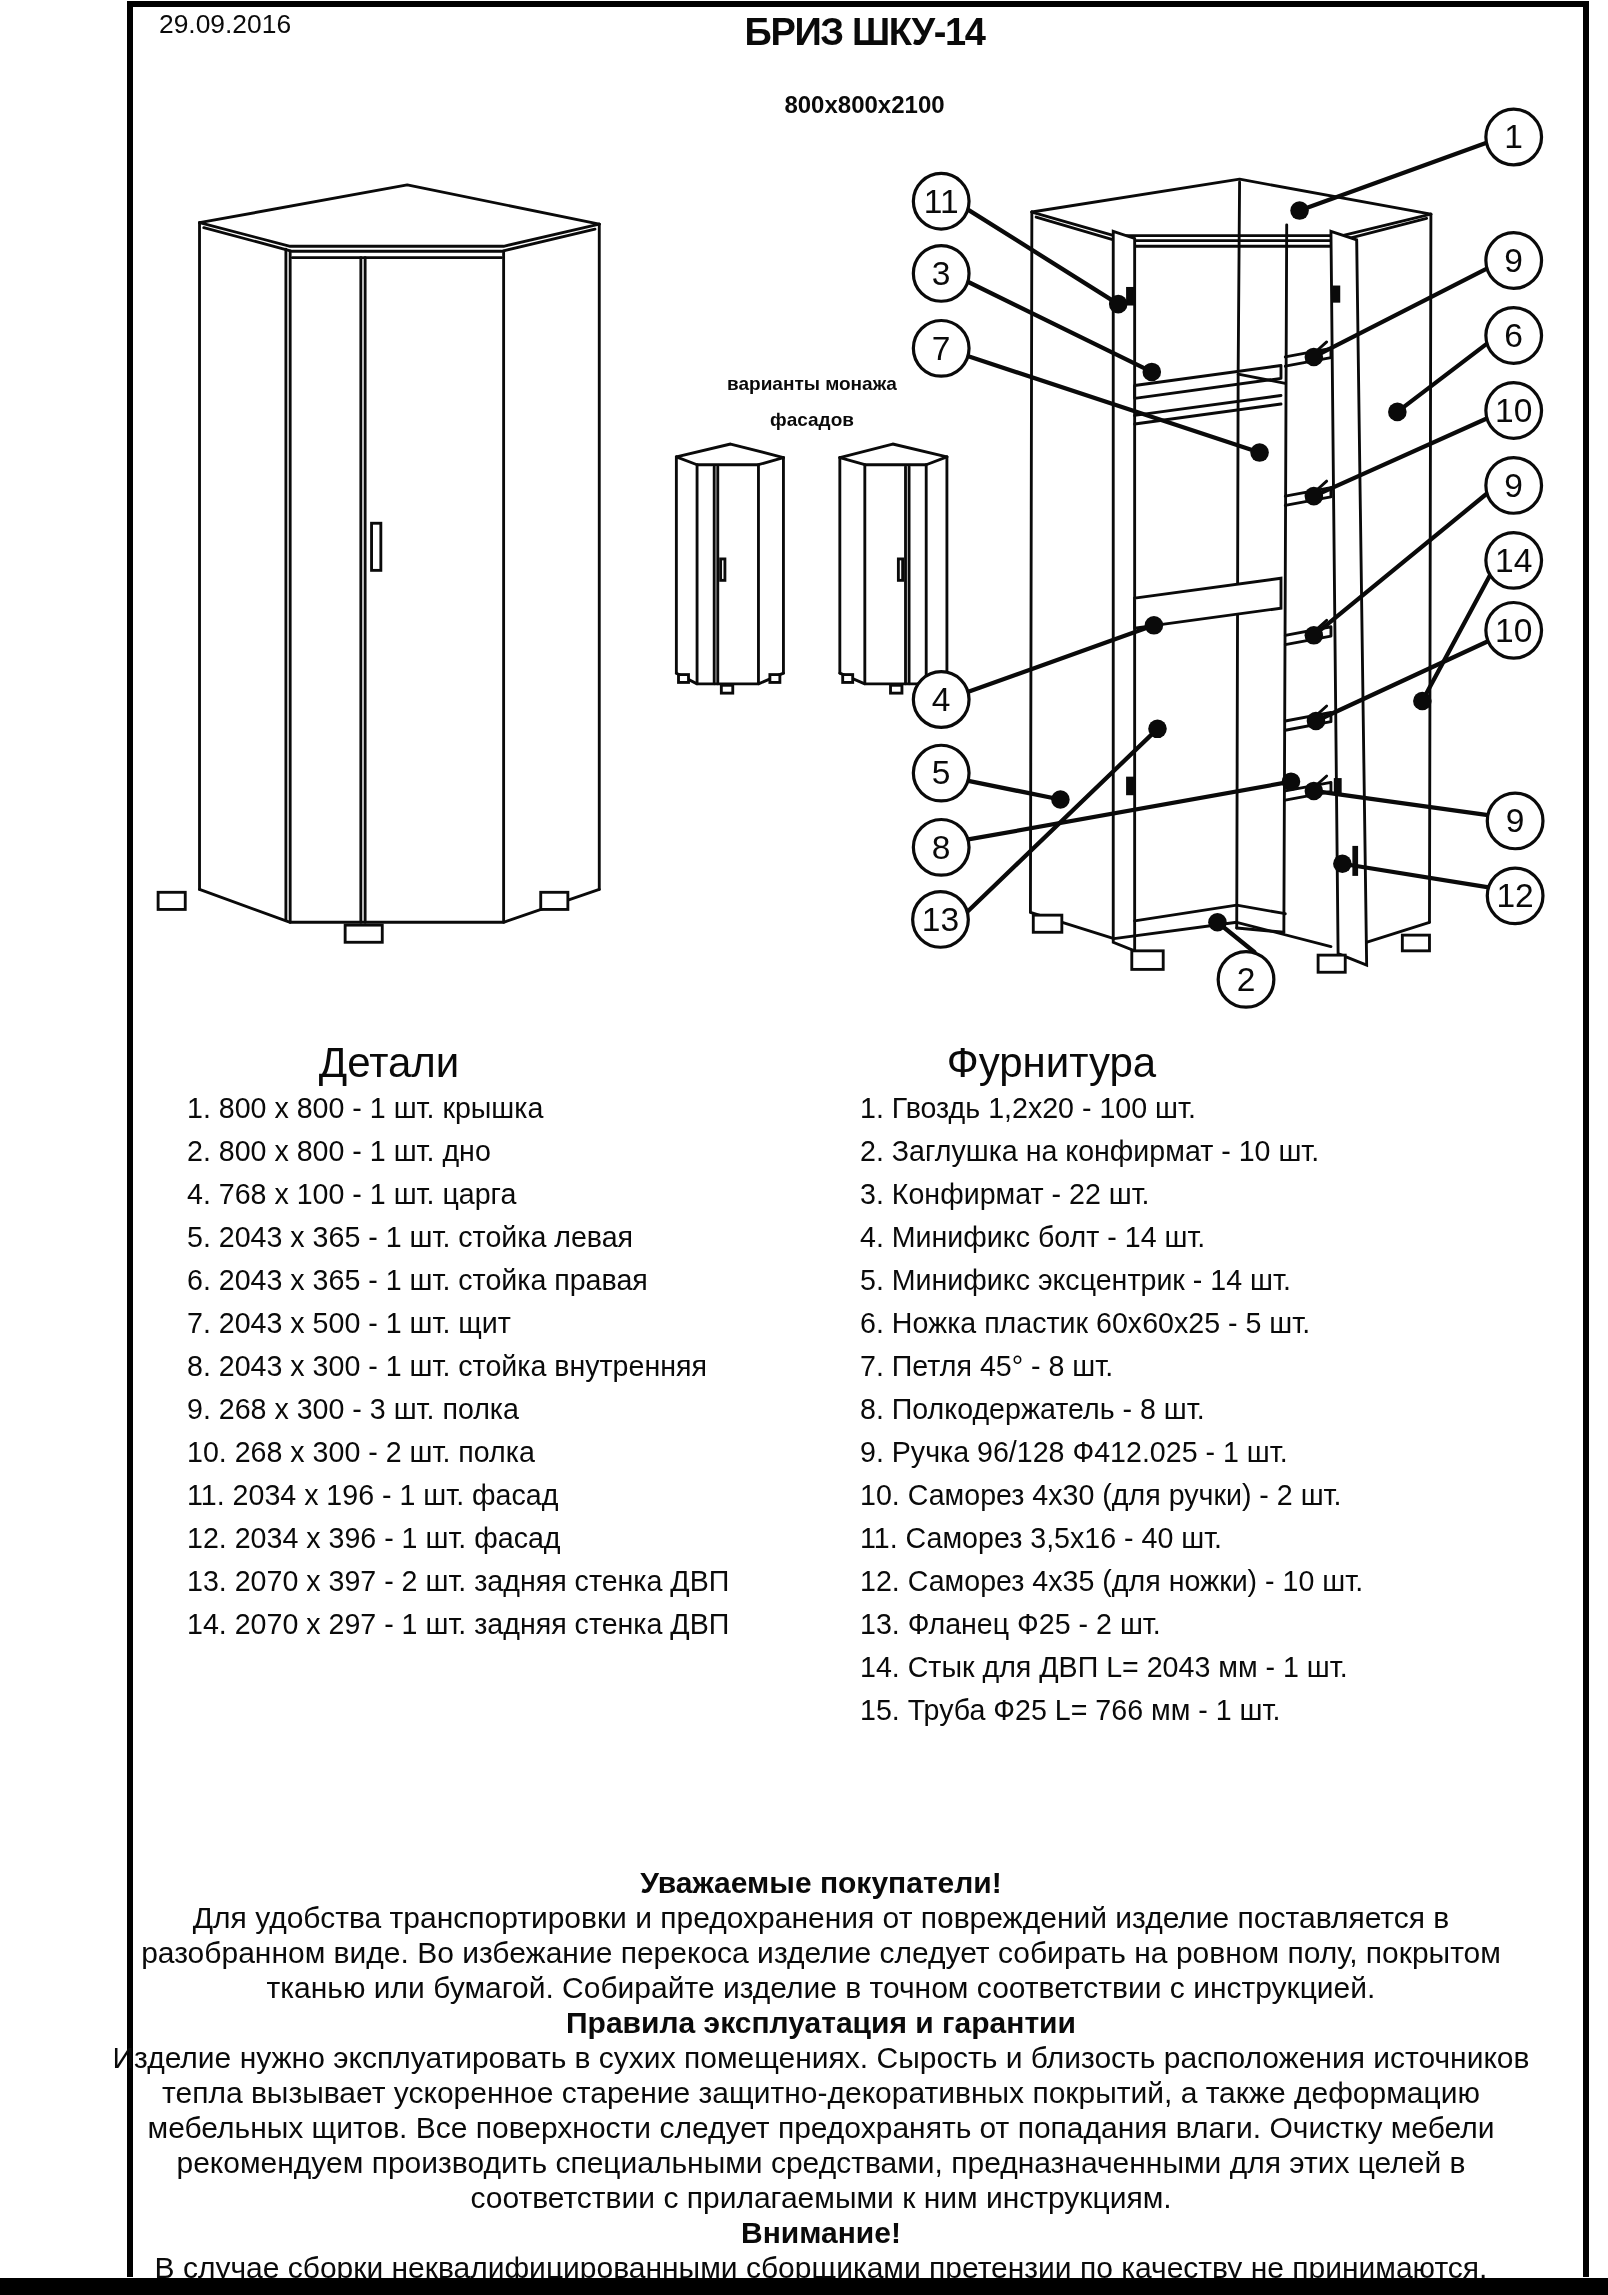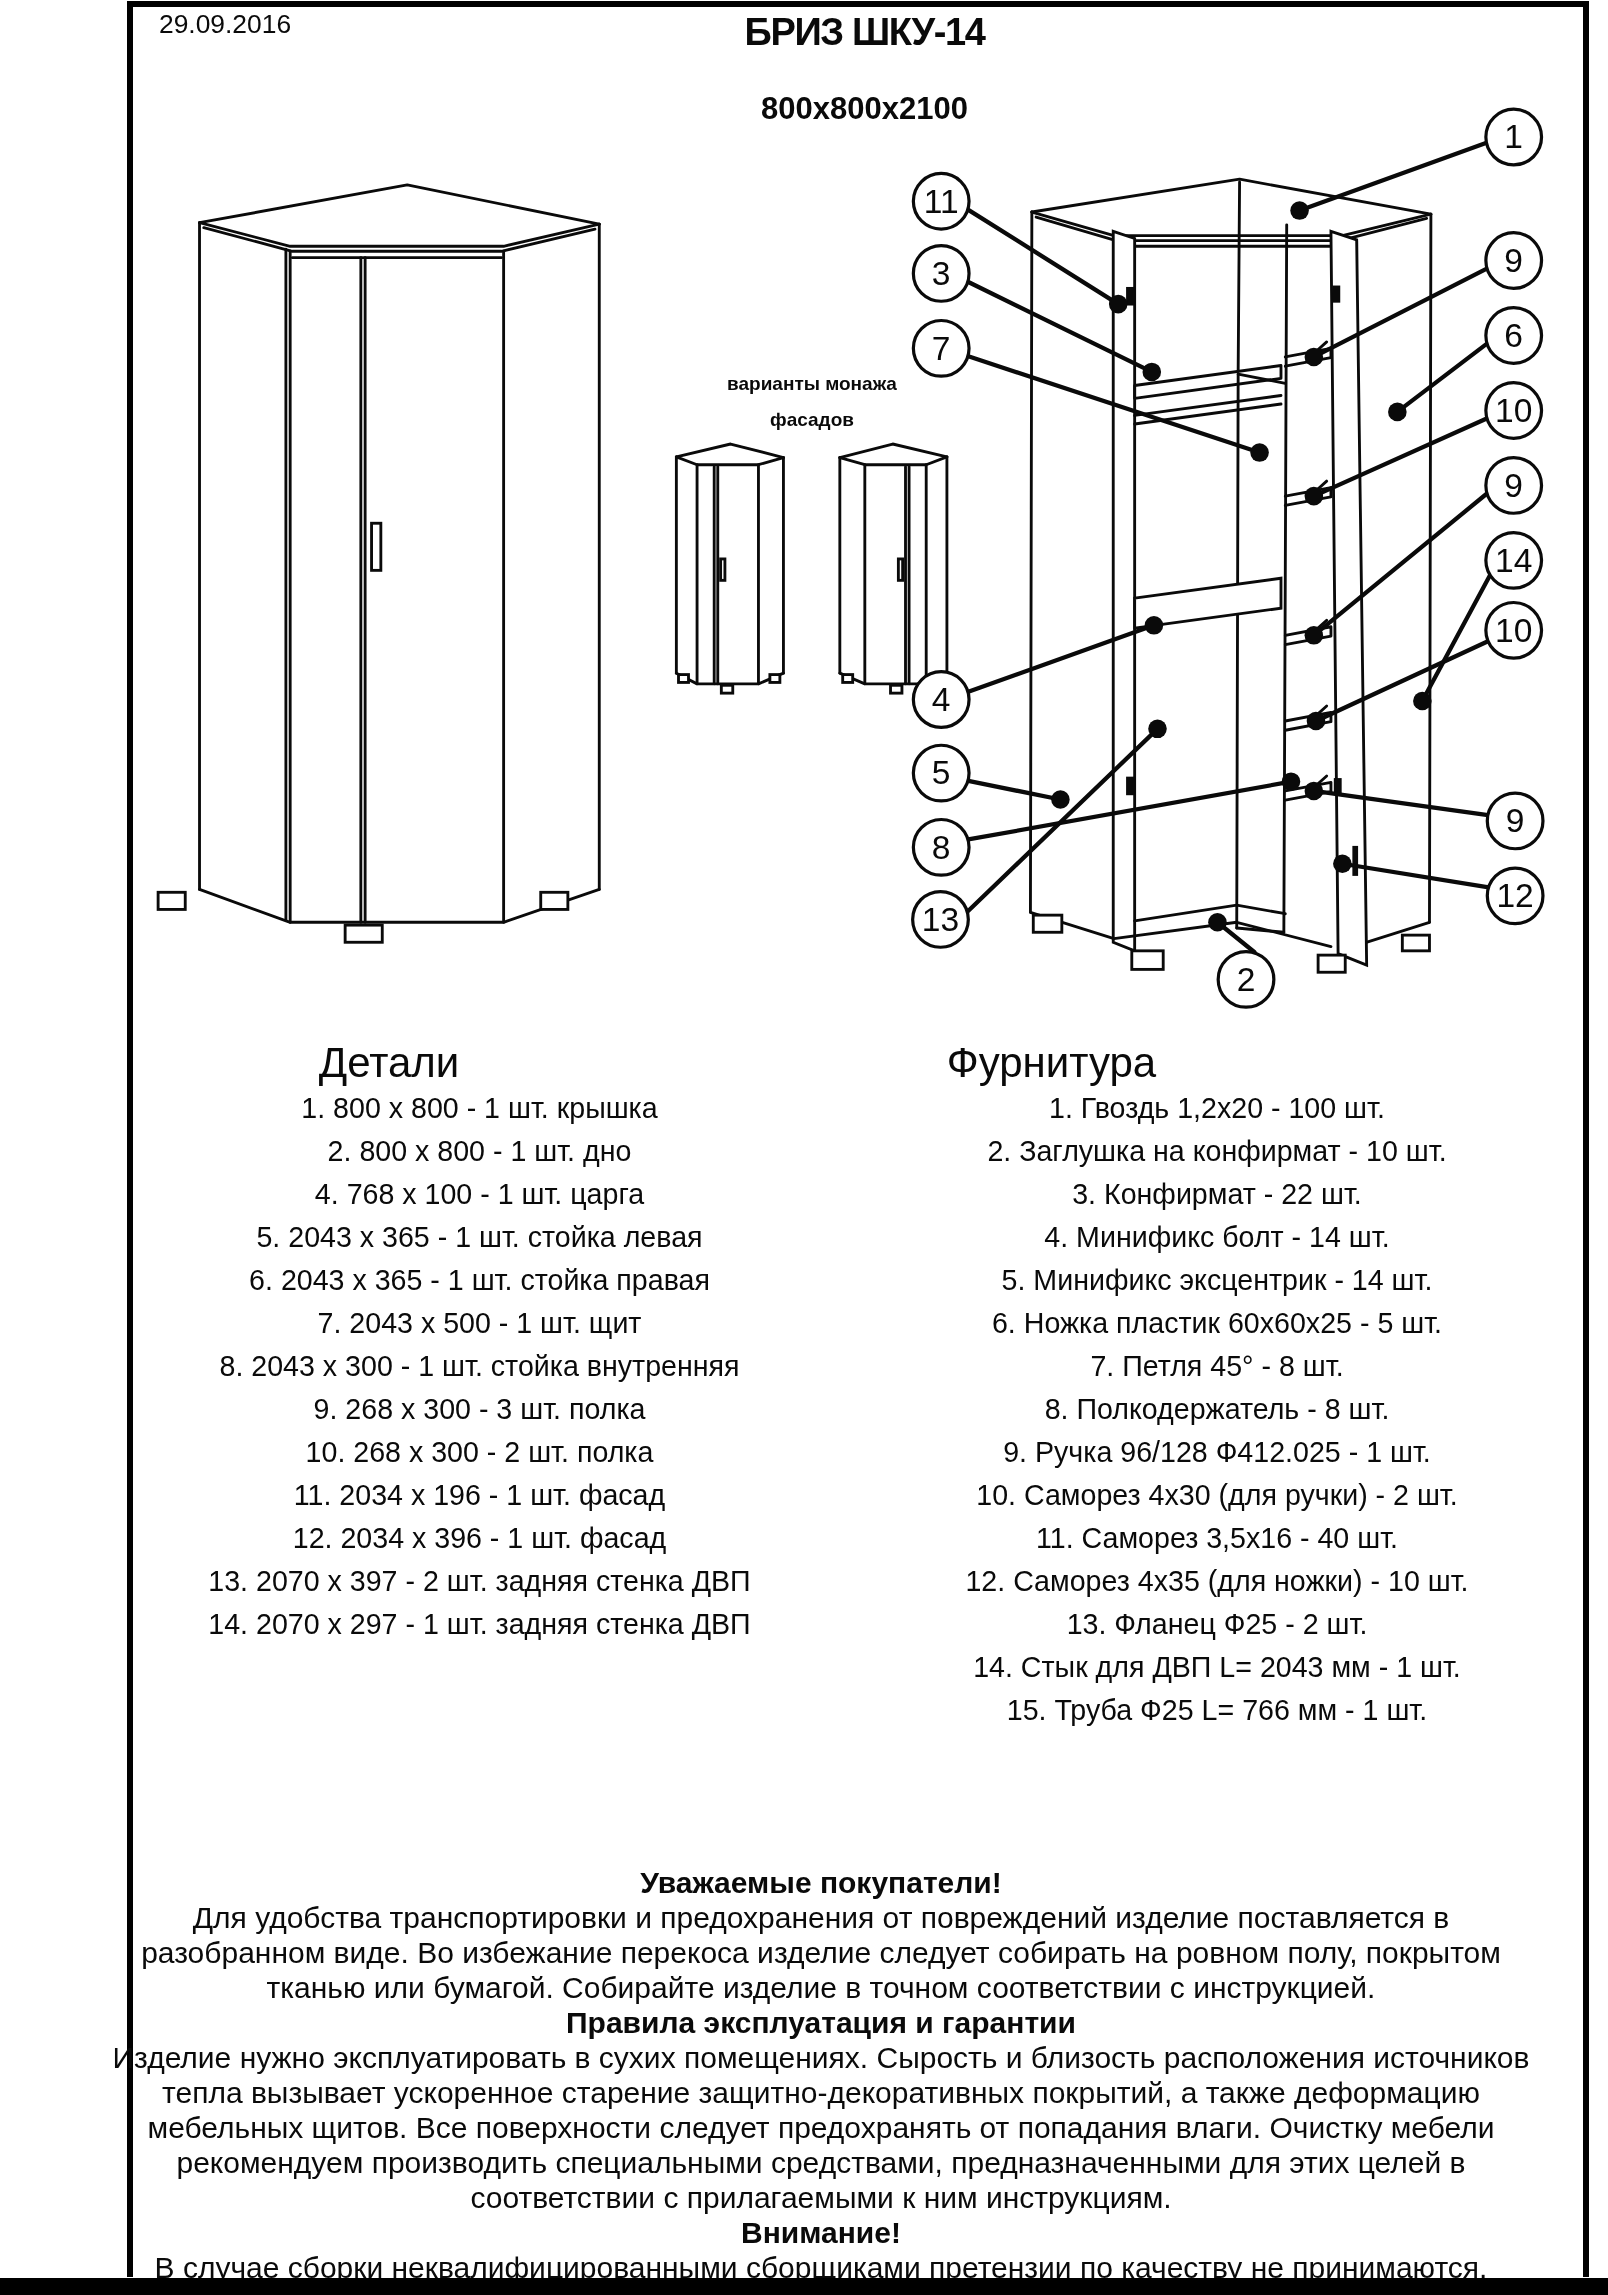--- a/index.html
+++ b/index.html
@@ -4,25 +4,25 @@
 <style>
   html,body{margin:0;padding:0;background:#fff;}
   #canvas{position:relative;width:1609px;height:2295px;background:#fff;overflow:hidden;
           font-family:"Liberation Sans",sans-serif;color:#0a0a0a;}
   .frame{position:absolute;left:127px;top:1.4px;width:1462px;height:2276px;
          border:6.4px solid #000;border-bottom:none;box-sizing:border-box;}
   .bottombar{position:absolute;left:0;top:2278px;width:1609px;height:18px;background:#000;}
   .abs{position:absolute;}
   .date{left:159px;top:8.6px;font-size:26.4px;}
   .title{left:136px;top:11.4px;width:1457px;text-align:center;font-size:38px;font-weight:bold;letter-spacing:-1.4px;}
-  .subtitle{left:136px;top:91px;width:1457px;text-align:center;font-size:31px;font-weight:bold;}
+  .subtitle{left:136px;top:91px;width:1457px;text-align:center;font-size:24px;font-weight:bold;}
   .variants{left:678px;top:366px;width:268px;text-align:center;font-size:19px;font-weight:bold;line-height:36px;}
   .listblock{font-size:28.6px;line-height:43px;}
   .listhead{font-size:42px;line-height:43px;text-align:center;margin-bottom:2.9px;}
-  .li{white-space:nowrap;text-align:center;}
+  .li{white-space:nowrap;}
   .details{left:187px;top:1041px;width:585px;}
   .details .listhead{width:404px;}
   .hardware{left:860px;top:1041px;width:714px;}
   .hardware .listhead{width:383px;}
   .footer{left:107px;top:1865px;width:1428px;text-align:center;font-size:30px;line-height:35px;}
   .footer p{margin:0;}
   .fbold{font-weight:bold;}
   svg{position:absolute;left:0;top:0;}
   .ln{stroke:#0a0a0a;stroke-width:4;fill:none;stroke-linecap:round;stroke-linejoin:round;}
   .wfill{fill:#fff;stroke:#0a0a0a;stroke-width:4;}

